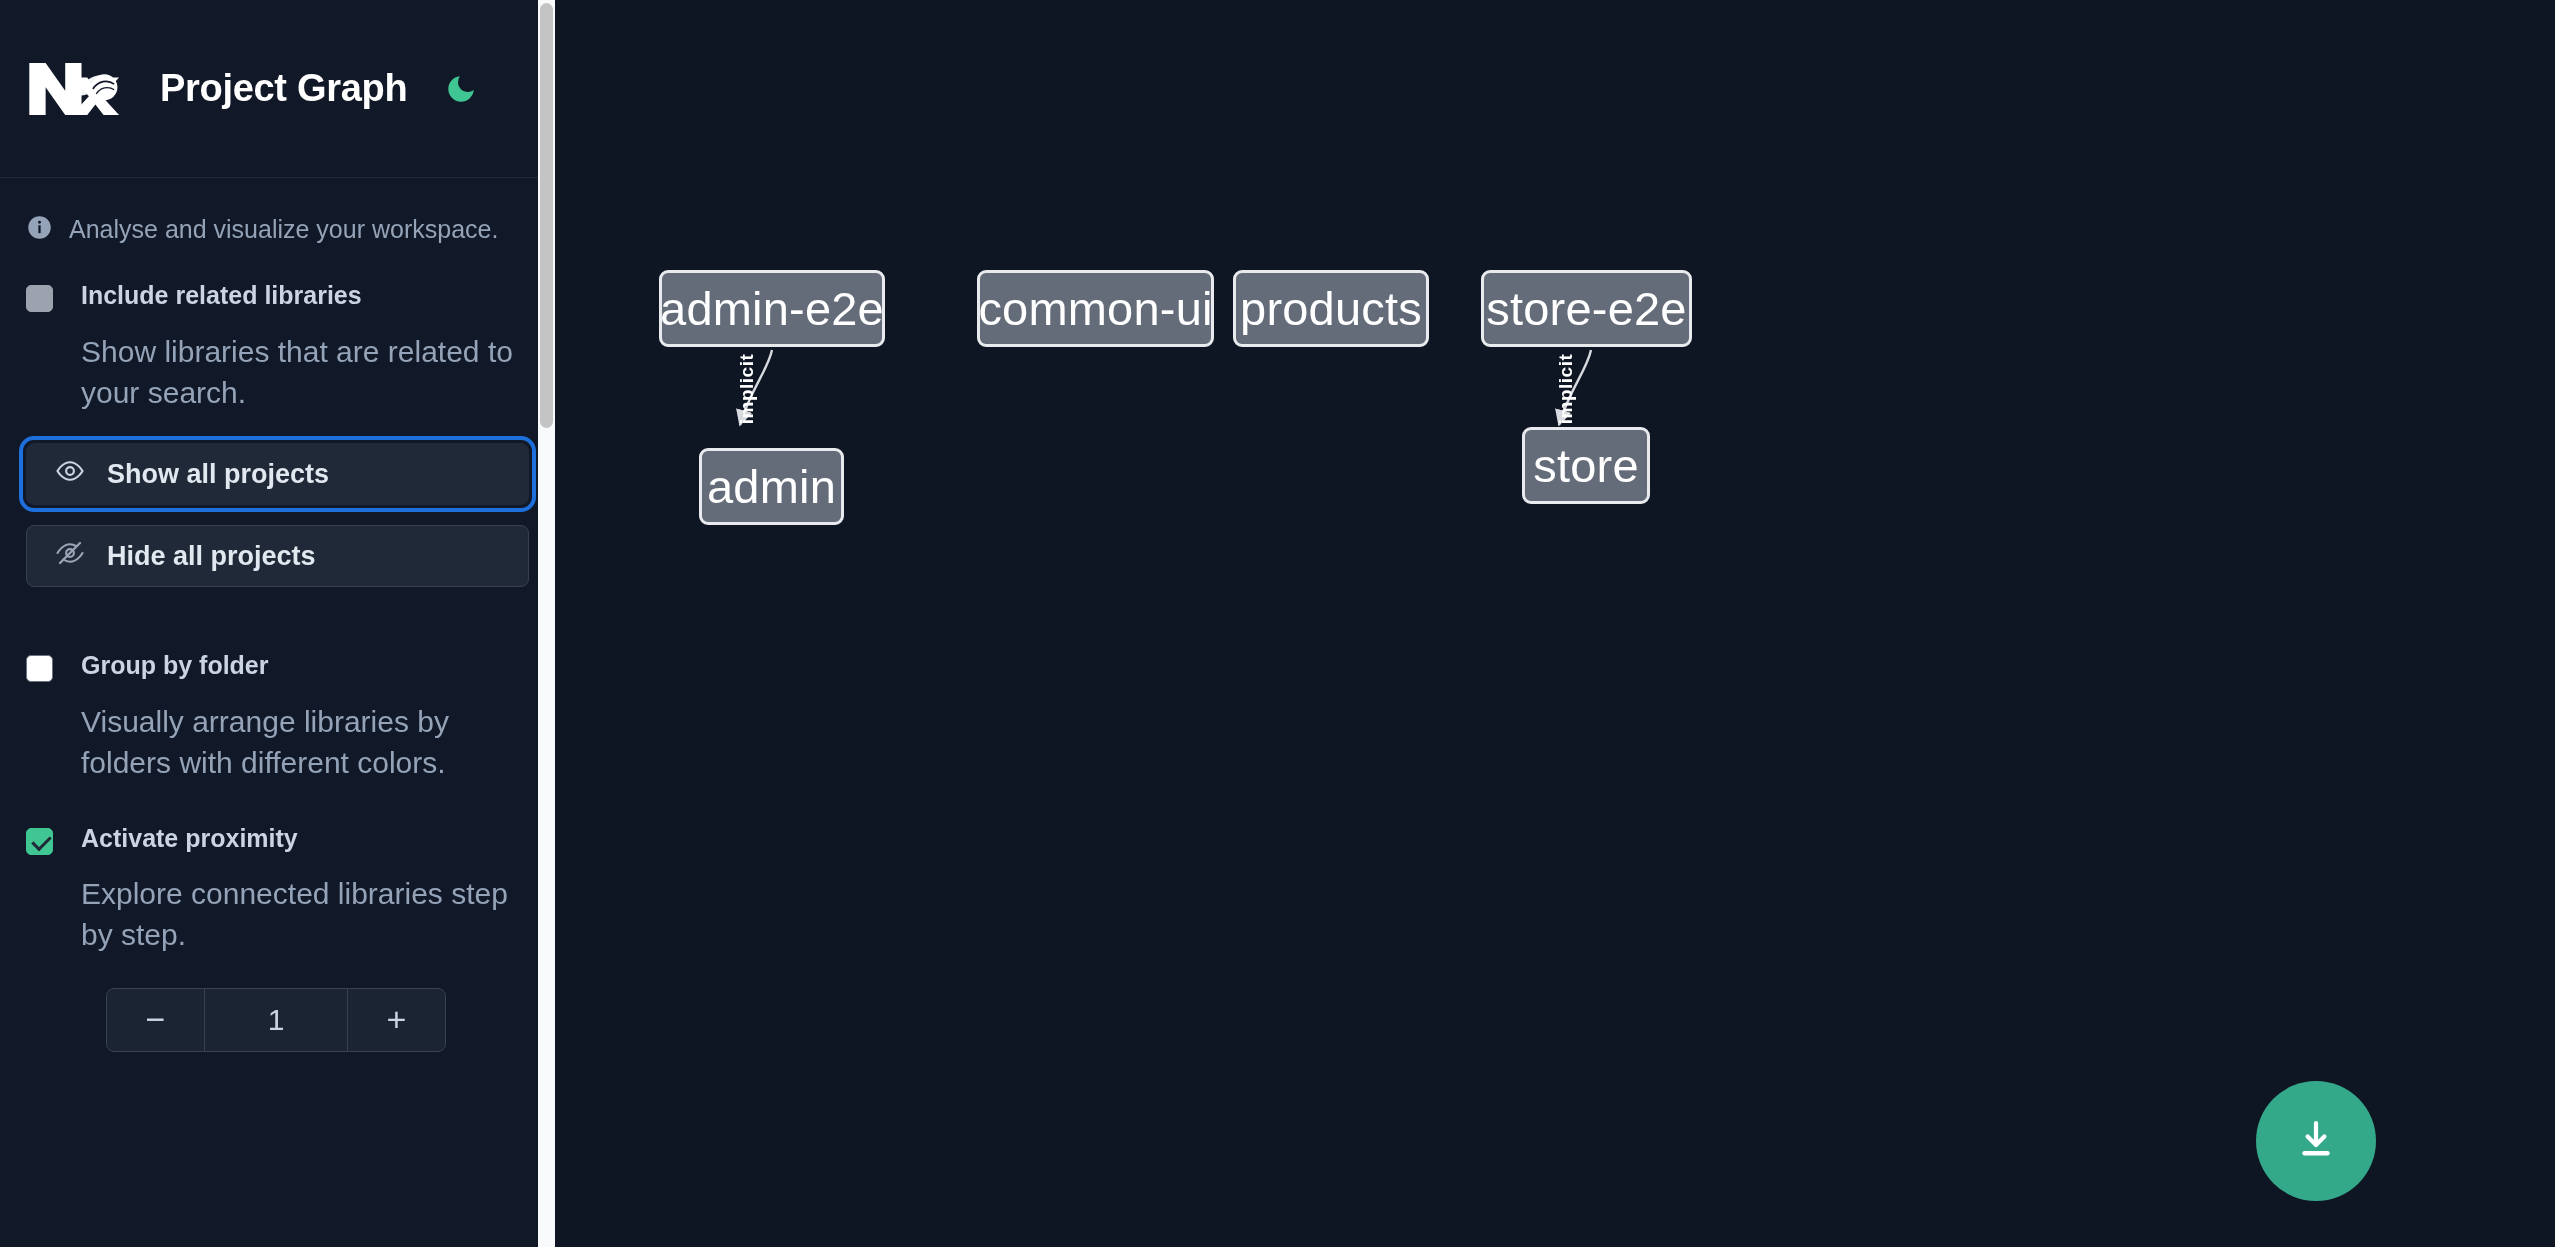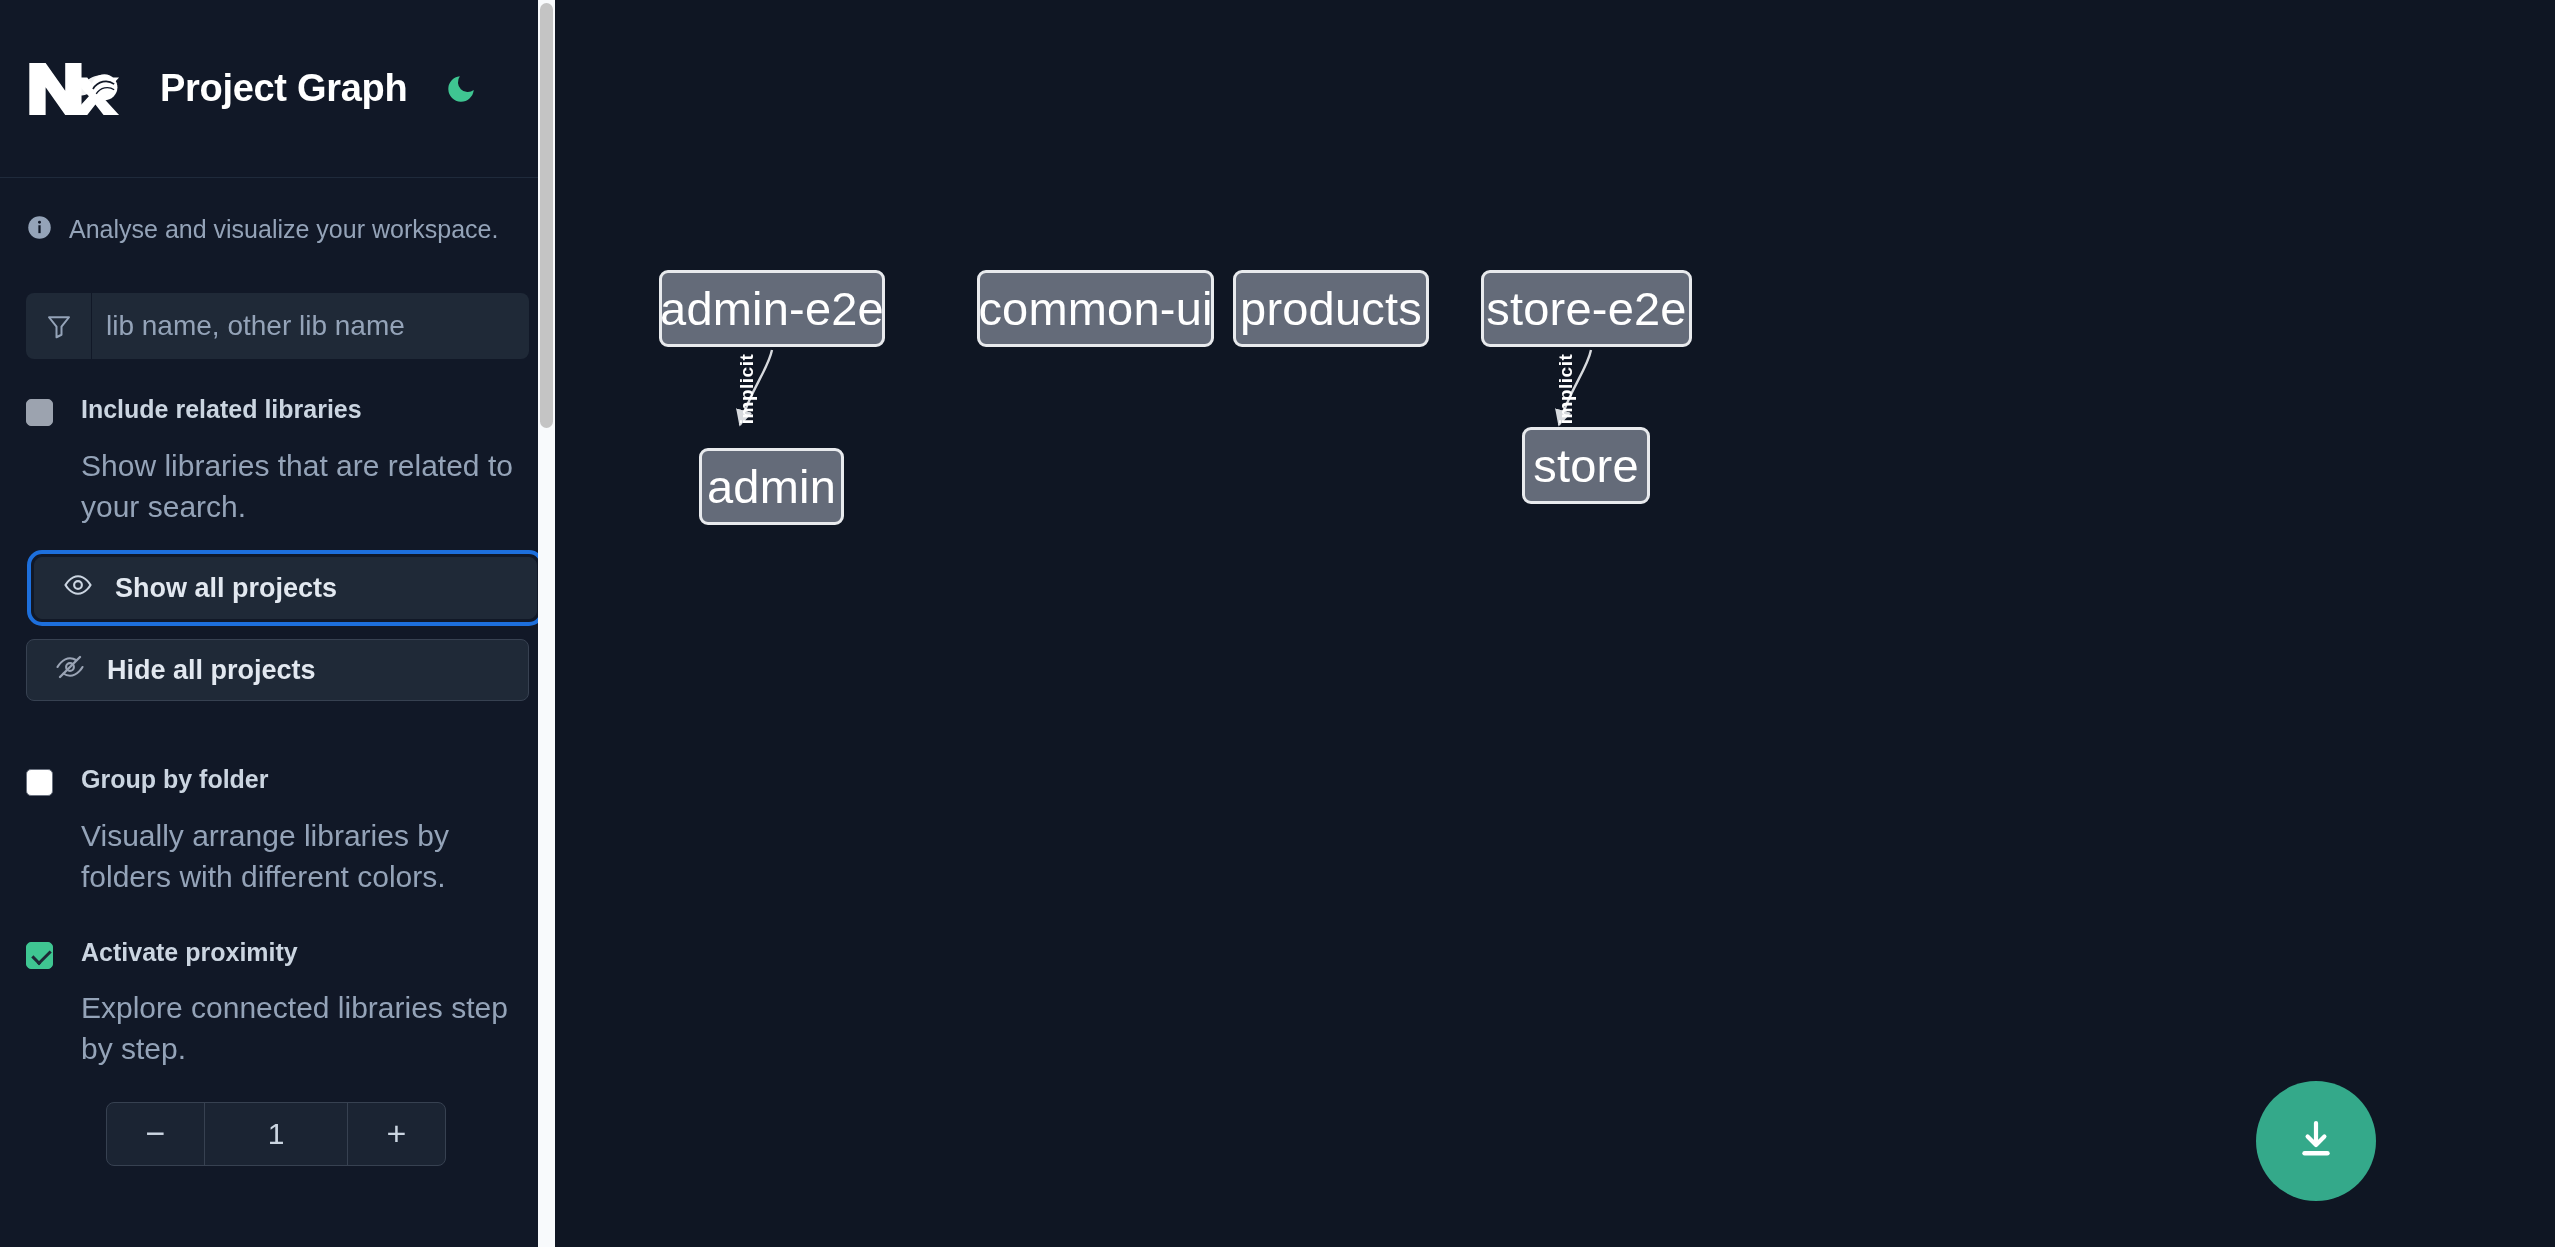--- a/index.html
+++ b/index.html
@@ -141,21 +141,20 @@
     font-size: 27px;
     font-weight: 700;
     font-family: "Liberation Sans", sans-serif;
     cursor: pointer;
     text-align: left;
   }
   .big-btn.focused {
     outline: 4px solid #1d6fdc;
     outline-offset: 3px;
     border-color: #1f2937;
-    margin-left: 8px;
   }
   .big-btn .lbl { flex: 1; }
   .btn-gap { height: 20px; }
 
   .stepper-wrap { padding: 32px 26px 0 106px; }
   .stepper {
     display: flex;
     height: 64px;
     width: 340px;
     border: 1px solid #374151;
@@ -274,30 +273,20 @@
         <span class="info-icon">
           <svg width="27" height="27" viewBox="0 0 24 24" aria-hidden="true">
             <circle cx="12" cy="12" r="10" fill="#94a3b8"></circle>
             <rect x="11" y="10" width="2" height="7" fill="#111827"></rect>
             <circle cx="12" cy="7.3" r="1.3" fill="#111827"></circle>
           </svg>
         </span>
         <span class="info-text">Analyse and visualize your workspace.</span>
       </div>
 
-      <div class="filter-wrap">
-        <div class="filter-box">
-          <span class="filter-icon-cell">
-            <svg width="30" height="30" viewBox="0 0 24 24" aria-hidden="true">
-              <path d="M4 5h16l-6 7.5V19l-4 2v-8.5z" fill="none" stroke="#94a3b8" stroke-width="1.6" stroke-linejoin="round"></path>
-            </svg>
-          </span>
-          <input class="filter-input" type="text" placeholder="lib name, other lib name" style="">
-        </div>
-      </div>
 
       <div class="check-group">
         <div class="check-row">
           <span class="cbox disabled"></span>
           <div>
             <div class="check-label">Include related libraries</div>
             <div class="check-desc">Show libraries that are related to your search.</div>
           </div>
         </div>
       </div>

